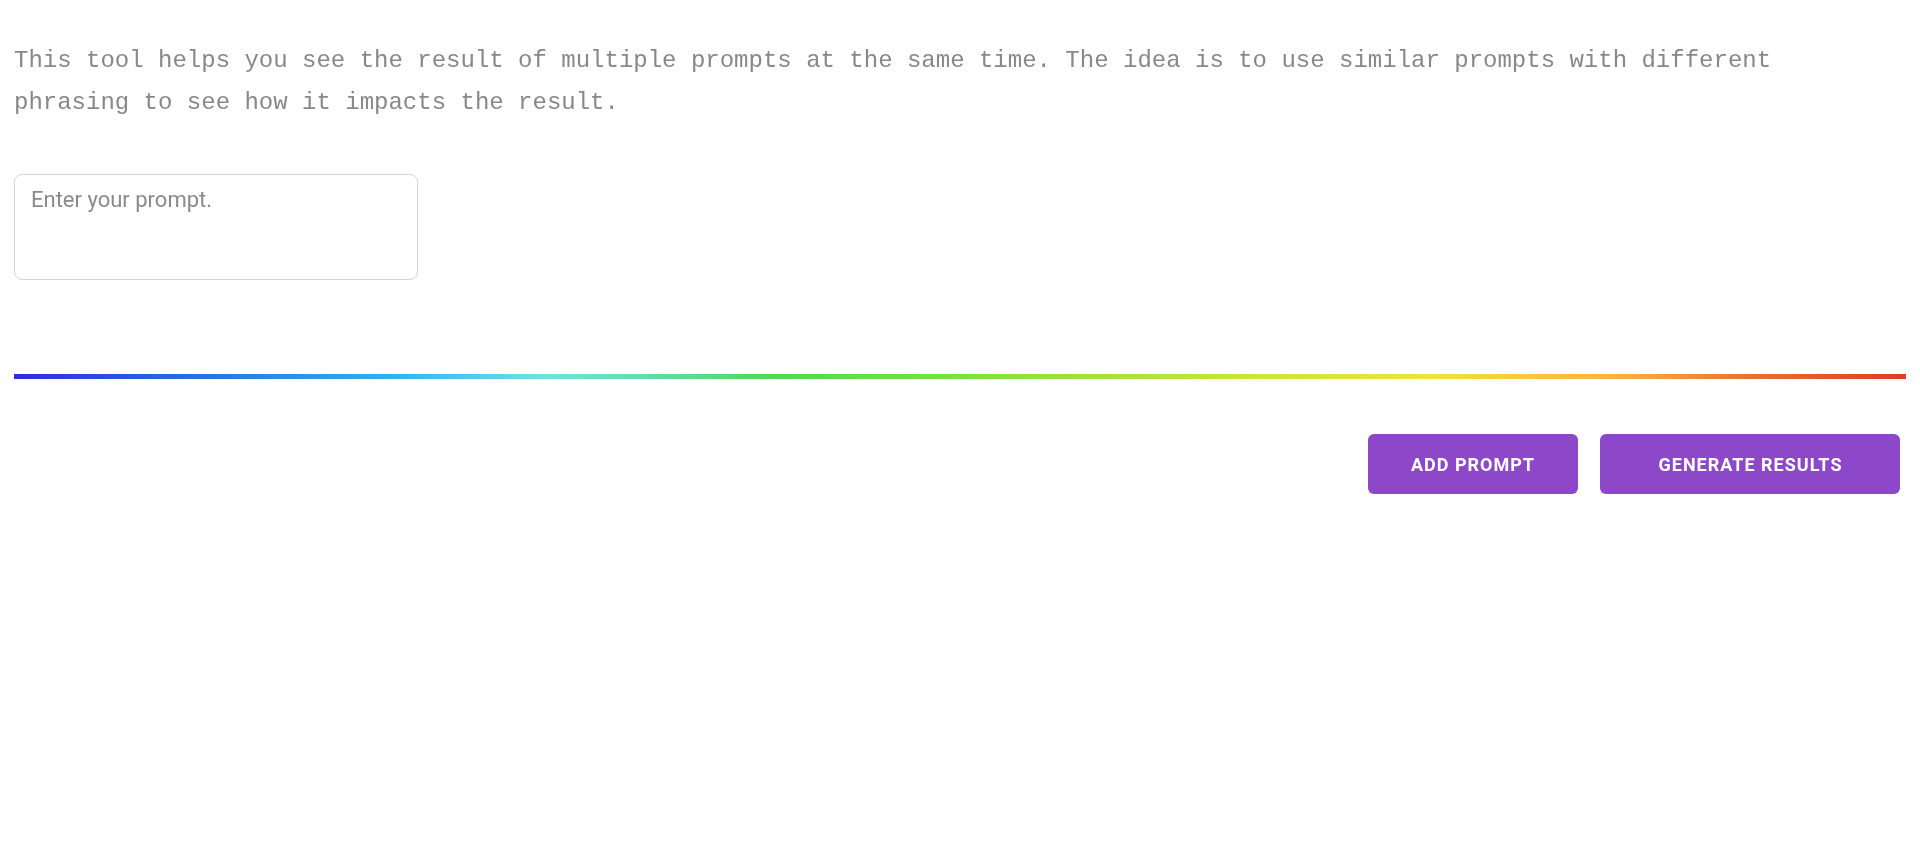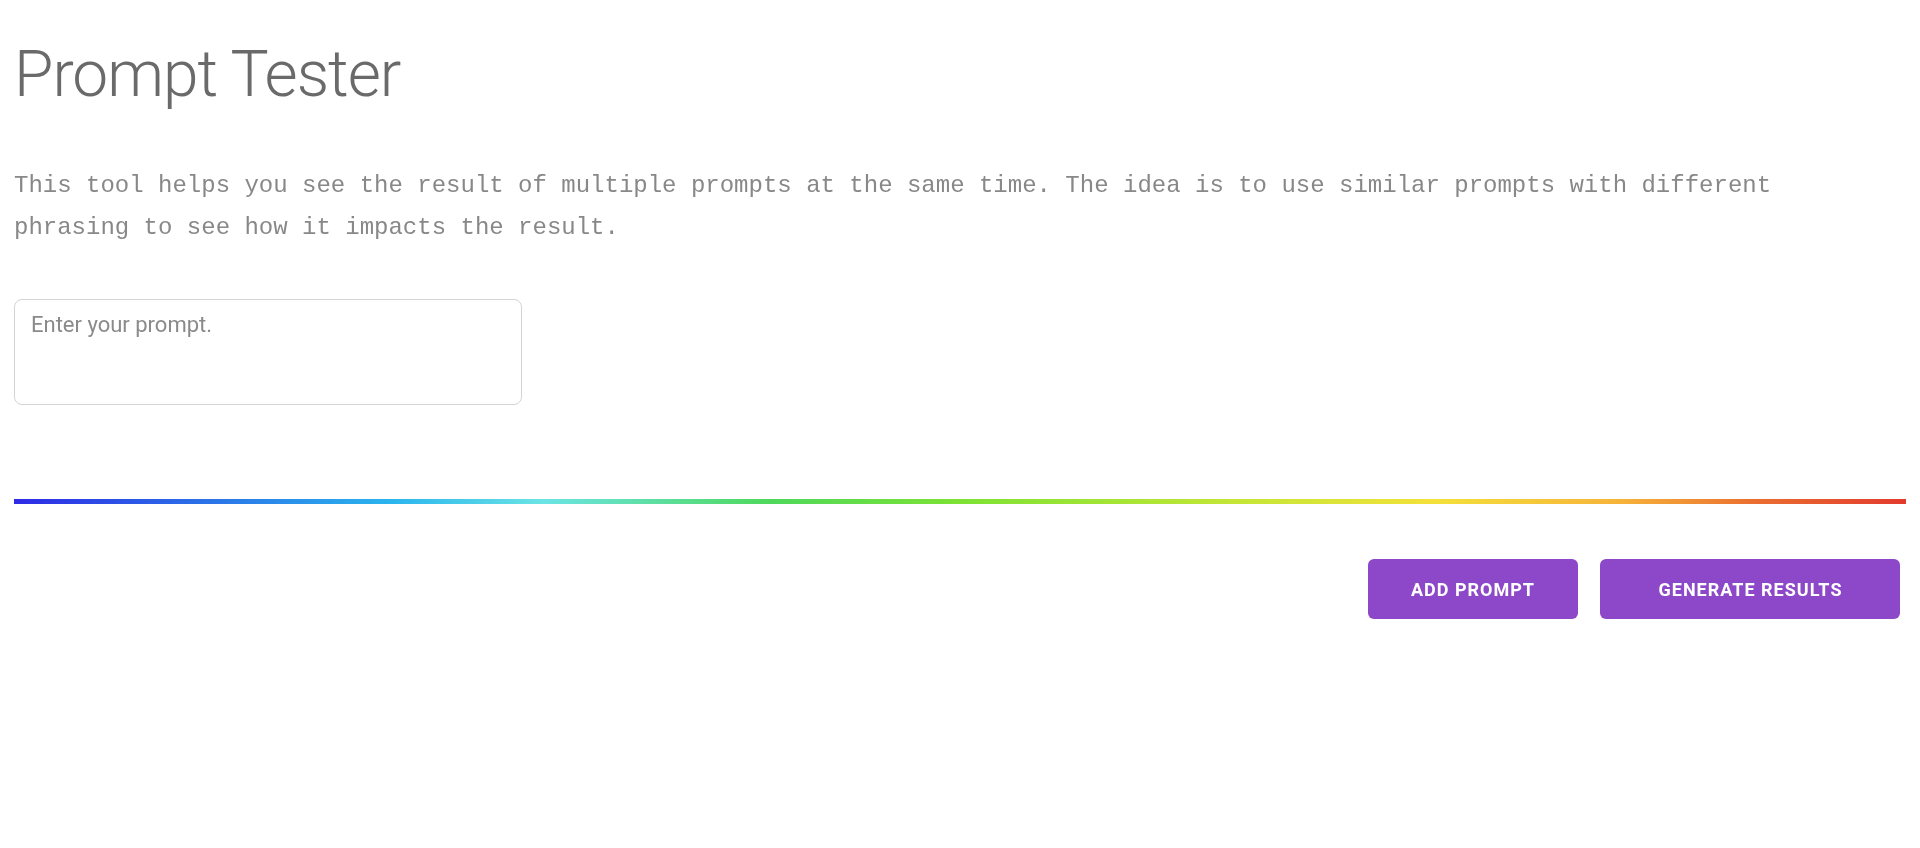--- a/index.html
+++ b/index.html
@@ -34,21 +34,21 @@
       font-size: 24px;
       color: #888888;
       font-weight: 400;
       line-height: 1.75;
       margin-bottom: 50px;
       max-width: 98%;
       font-family: Liberation Mono, monospace;
     }
 
     .prompt-input {
-      width: 508px;
+      width: 404px;
       height: 106px;
       padding: 12px 16px;
       font-size: 22px;
       font-family: inherit;
       color: #666666;
       border: 1px solid #d4d4d4;
       border-radius: 8px;
       resize: none;
       outline: none;
       margin-bottom: 90px;
@@ -110,21 +110,20 @@
     .btn-generate {
       min-width: 300px;
       padding-left: 41px;
     }
   </style>
 </head>
 <body>
 
 <div class="container">
 
-  <h1 class="page-title">Prompt Tester</h1>
 
   <p class="description">This tool helps you see the result of multiple prompts at the same time. The idea is to use similar prompts with different phrasing to see how it impacts the result.</p>
 
   <textarea class="prompt-input" placeholder="Enter your prompt." style=""></textarea>
 
   <div class="rainbow-divider"></div>
 
   <div class="button-row">
     <button class="btn btn-add">ADD PROMPT</button>
     <button class="btn btn-generate">GENERATE RESULTS</button>

